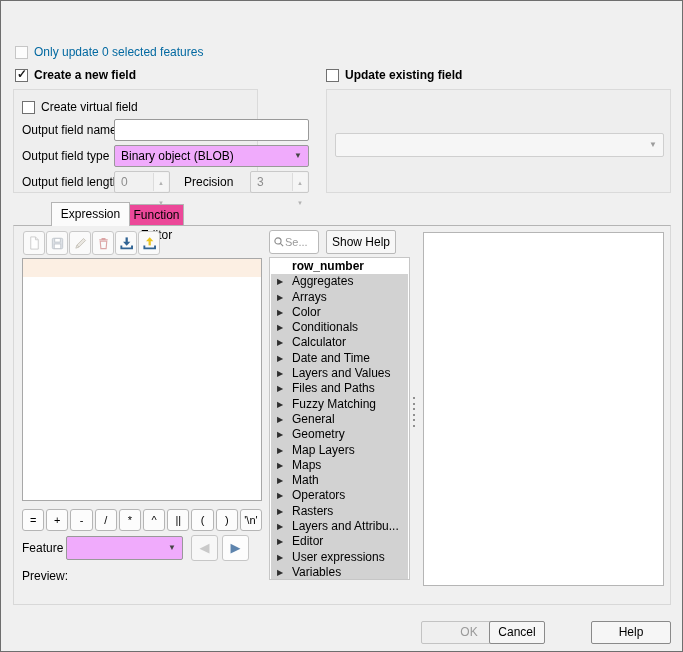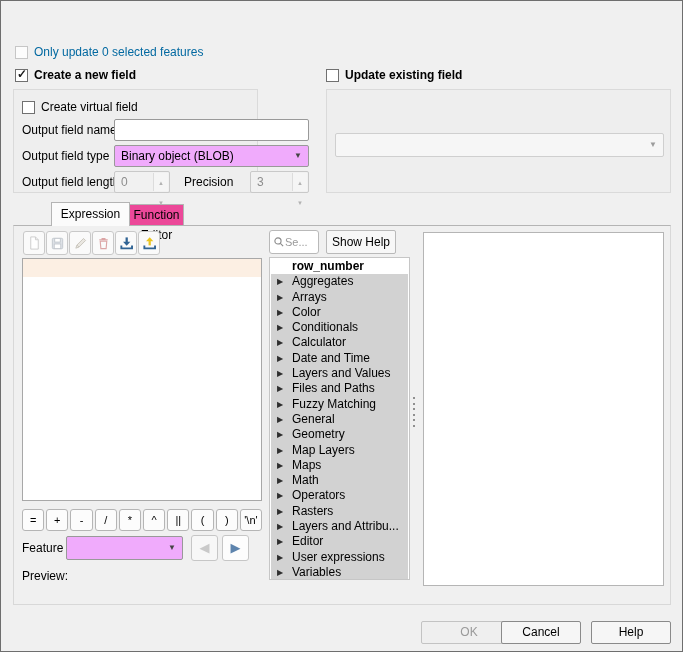--- a/index.html
+++ b/index.html
@@ -311,16 +311,16 @@
       <i></i>
       <i></i>
       <i></i>
       <i></i>
       <i></i>
   </div>
 
   <div class="helppanel"></div>
 
   <button class="btn disabled footbtn" style="left:420px;width:96px">OK</button>
-  <button class="btn footbtn" style="left:500px;width:80px">Cancel</button>
+  <button class="btn footbtn" style="left:488px;width:56px">Cancel</button>
   <button class="btn footbtn" style="left:590px;width:80px">Help</button>
 
 </div>
 
 </body></html>

